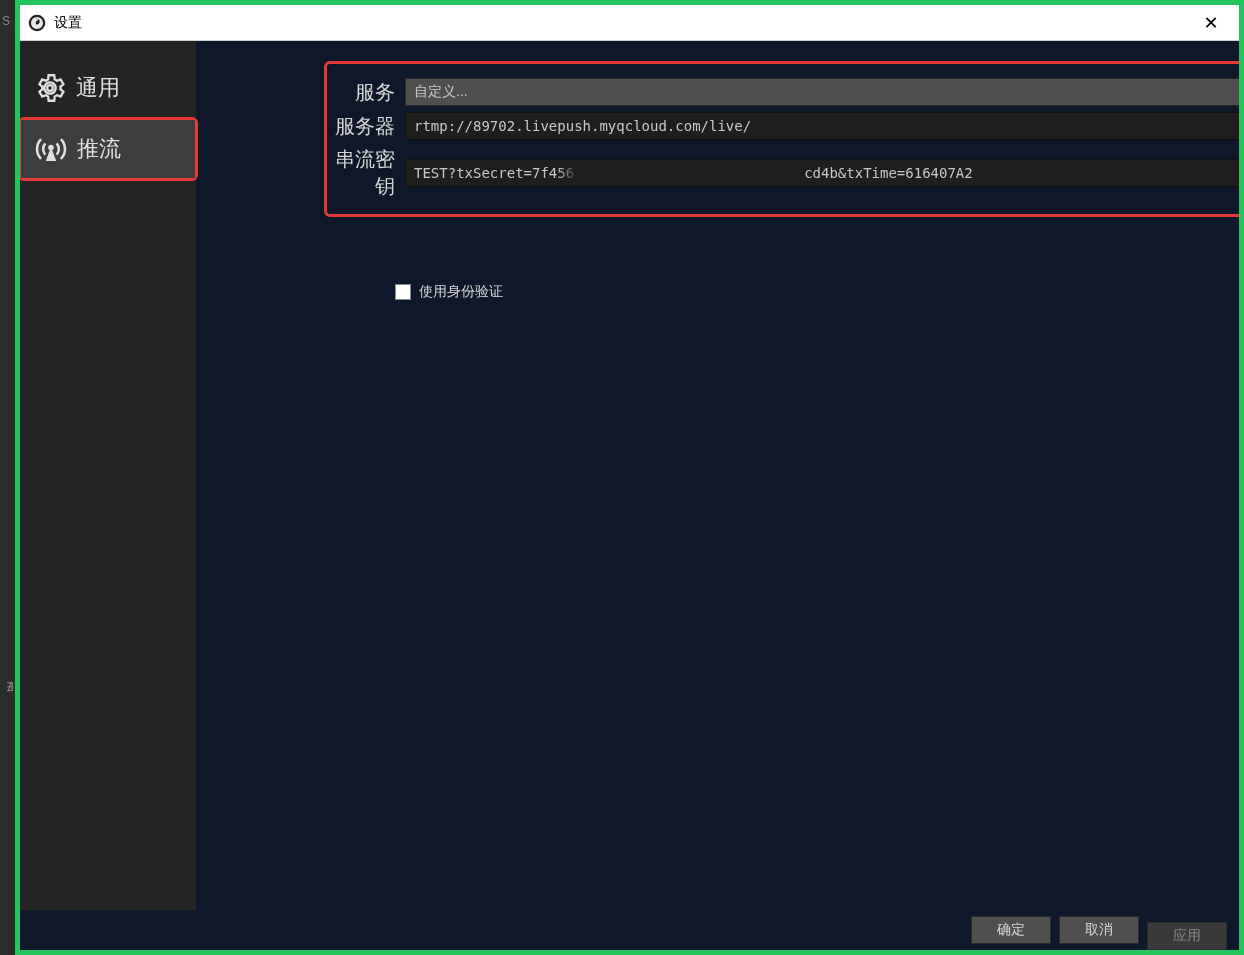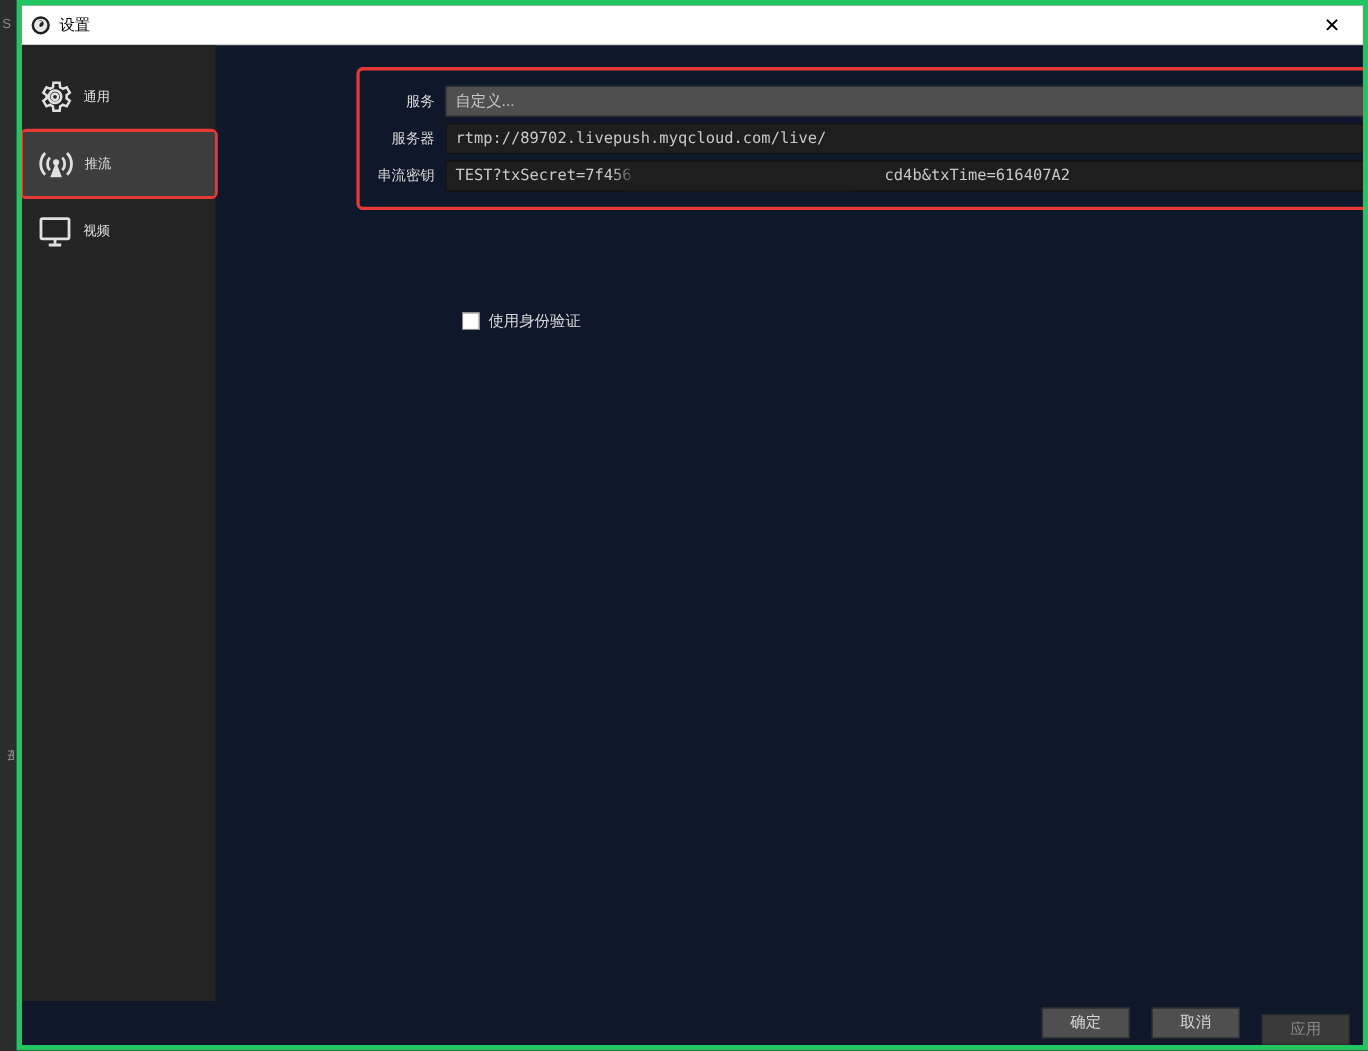--- a/index.html
+++ b/index.html
@@ -9,39 +9,39 @@
   .window { position: absolute; left: 15px; top: 0; right: 0; bottom: 0; background: #0f172a; display: flex; flex-direction: column; border: 5px solid #22c55e; }
   .titlebar { height: 36px; background: #ffffff; color: #000; display: flex; align-items: center; padding: 0 8px; border-bottom: 1px solid #d0d0d0; }
   .titlebar .app-icon { width: 18px; height: 18px; margin-right: 8px; }
   .titlebar .title { flex: 1; font-size: 14px; }
   .titlebar .close { width: 40px; text-align: center; font-size: 18px; cursor: pointer; }
   
   .body { flex: 1; display: flex; overflow: hidden; }
   
   
   .sidebar { width: 176px; background: #242424; display: flex; flex-direction: column; padding-top: 18px; }
-  .side-item { display: flex; align-items: center; height: 58px; padding-left: 10px; cursor: pointer; color: #e0e0e0; font-size: 12px; }
+  .side-item { display: flex; align-items: center; height: 58px; padding-left: 10px; cursor: pointer; color: #e0e0e0; font-size: 22px; }
   .side-item.selected { background: #3d3d3d; }
   .side-item .icon-slot { width: 40px; height: 40px; display: flex; align-items: center; justify-content: center; margin-right: 6px; }
   .side-item svg { width: 34px; height: 34px; fill: #e0e0e0; stroke: #e0e0e0; }
   .highlight-wrap { border: 3px solid #e53935; border-radius: 6px; margin: 0 -2px; }
   
   
   .main { flex: 1; position: relative; }
   .form-highlight { position: absolute; left: 128px; top: 20px; width: 1091px; border: 3px solid #e53935; border-radius: 6px; padding: 8px 4px 8px 0; }
   .form-row { display: flex; align-items: center; margin: 6px 0; }
-  .form-label { width: 78px; text-align: right; padding-right: 10px; color: #d6d6d6; font-size: 13px; }
+  .form-label { width: 78px; text-align: right; padding-right: 10px; color: #d6d6d6; font-size: 20px; }
   .dropdown { flex: 1; height: 28px; background: #4f4f4f; border: 1px solid #2a2a2a; color: #c8c8c8; padding: 0 8px; display: flex; align-items: center; justify-content: space-between; margin-right: 4px;}
   .textin { flex: 1; height: 28px; background: #1e1e1e; border: 1px solid #111; color: #c8c8c8; padding: 0 8px; font-family: "Consolas","SimSun",monospace; font-size: 14px; display:flex; align-items:center; margin-right:4px;}
   
-  .checkbox-row { position: absolute; left: 224px; top: 242px; display: flex; align-items: center; }
+  .checkbox-row { position: absolute; left: 199px; top: 242px; display: flex; align-items: center; }
   .checkbox-box { width: 16px; height: 16px; background: #fff; margin-right: 8px; border: 1px solid #888; }
   
   
-  .footer { height: 40px; display: flex; justify-content: flex-end; align-items: center; padding-right: 12px; gap: 20px; }
+  .footer { height: 40px; display: flex; justify-content: flex-end; align-items: center; padding-right: 12px; gap: 8px; }
   .footer .fbtn { width: 80px; height: 28px; background: #4f4f4f; border: 1px solid #2a2a2a; color: #d6d6d6; display:flex; align-items:center; justify-content:center; cursor:pointer; font-size:14px;}
   .footer .fbtn.disabled { background: #3a3a3a; color: #888; margin-top: 12px; }
   
   
   .bg-left { position:absolute; left:0; top:0; width:15px; height:100%; background:#2c2c2c; color:#888; font-size:12px;}
   .bg-left .t1 { position:absolute; top:14px; left:2px;}
   .bg-left .t2 { position:absolute; top:680px; left:6px;}
   .bg-right-dark { position:absolute; right:0; top:700px; width:8px; height:200px; background:#181818;}
   .bg-right-txt { position:absolute; right:2px; top:798px; color:#888; font-size:12px;}
   
@@ -92,29 +92,20 @@
                 <circle cx="12" cy="11" r="1.5" fill="#e0e0e0"></circle>
                 <path d="M12 12l-3 8h6z" fill="#e0e0e0"></path>
               </svg>
           </span>
           <span>推流</span>
         </div>
       </div>
 
 
 
-      <div class="side-item">
-        <span class="icon-slot">
-          <svg viewBox="0 0 24 24">
-              <rect x="3" y="4" width="18" height="13" rx="1" fill="none" stroke="#e0e0e0" stroke-width="1.8"></rect>
-              <path d="M8 21h8M12 17v4" stroke="#e0e0e0" stroke-width="1.8"></path>
-            </svg>
-        </span>
-        <span>视频</span>
-      </div>
 
 
 
     </div>
 
     <div class="main">
 
       <div class="form-highlight">
 
         <div class="form-row">

